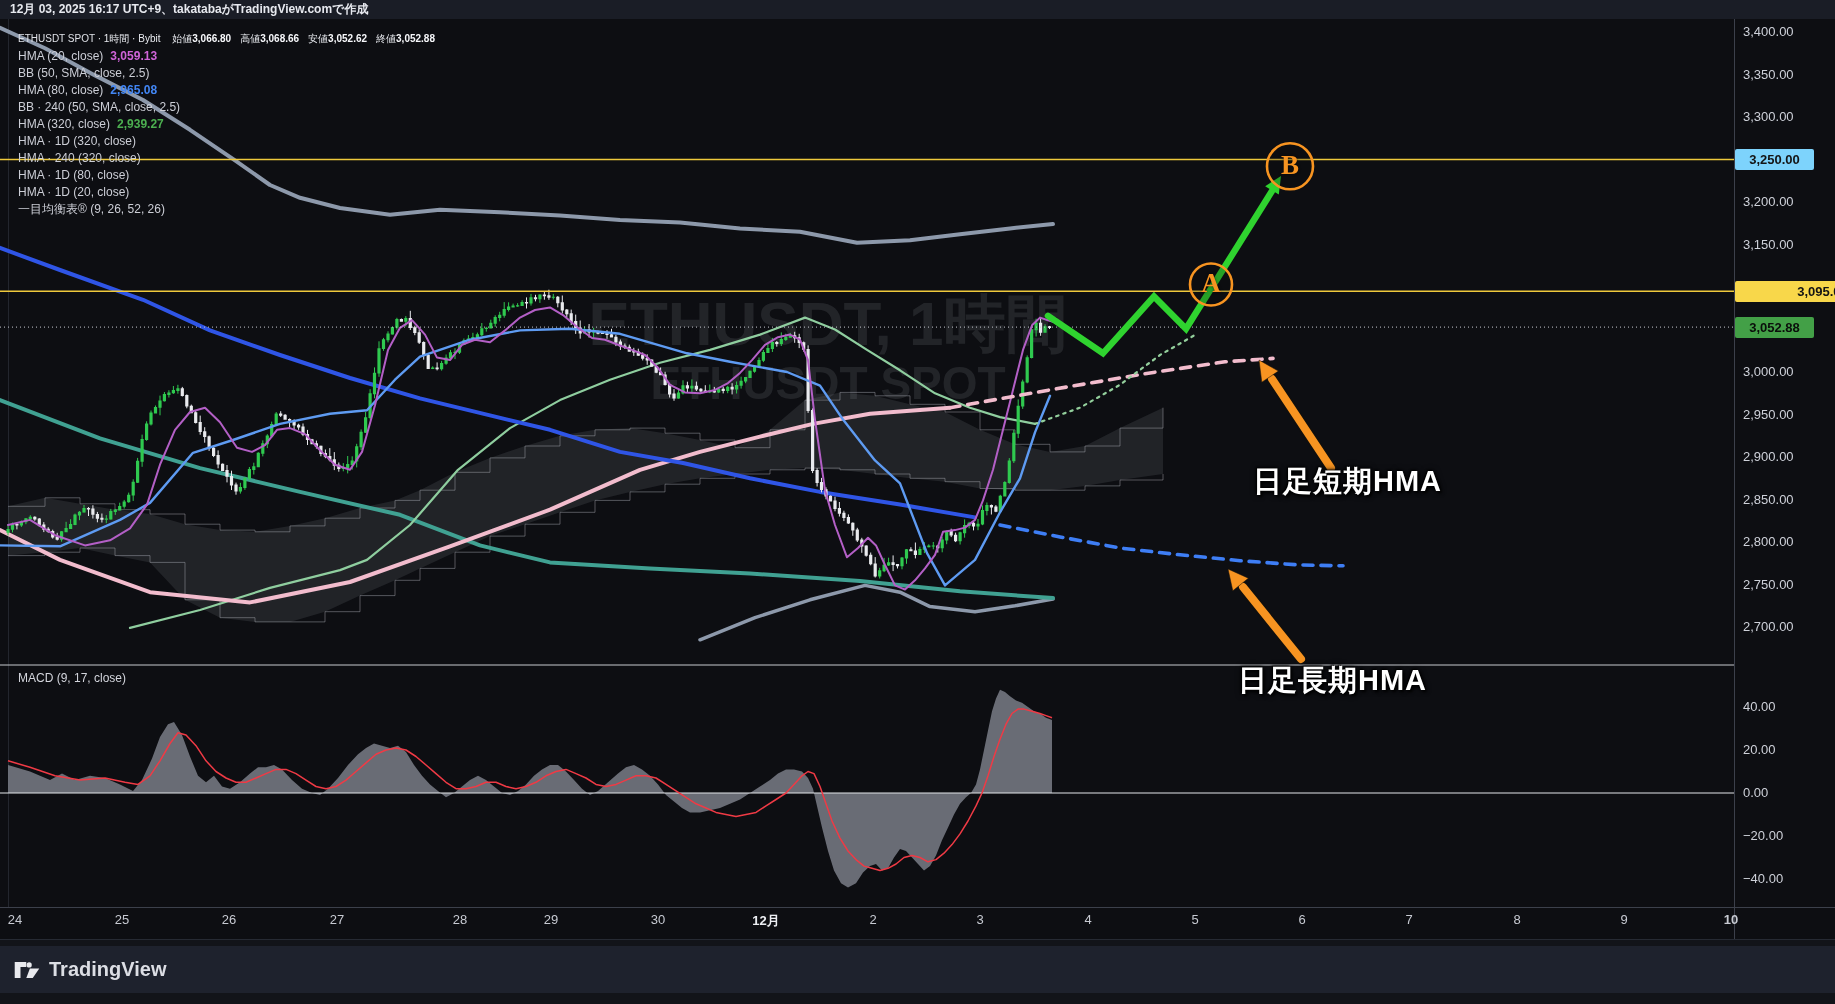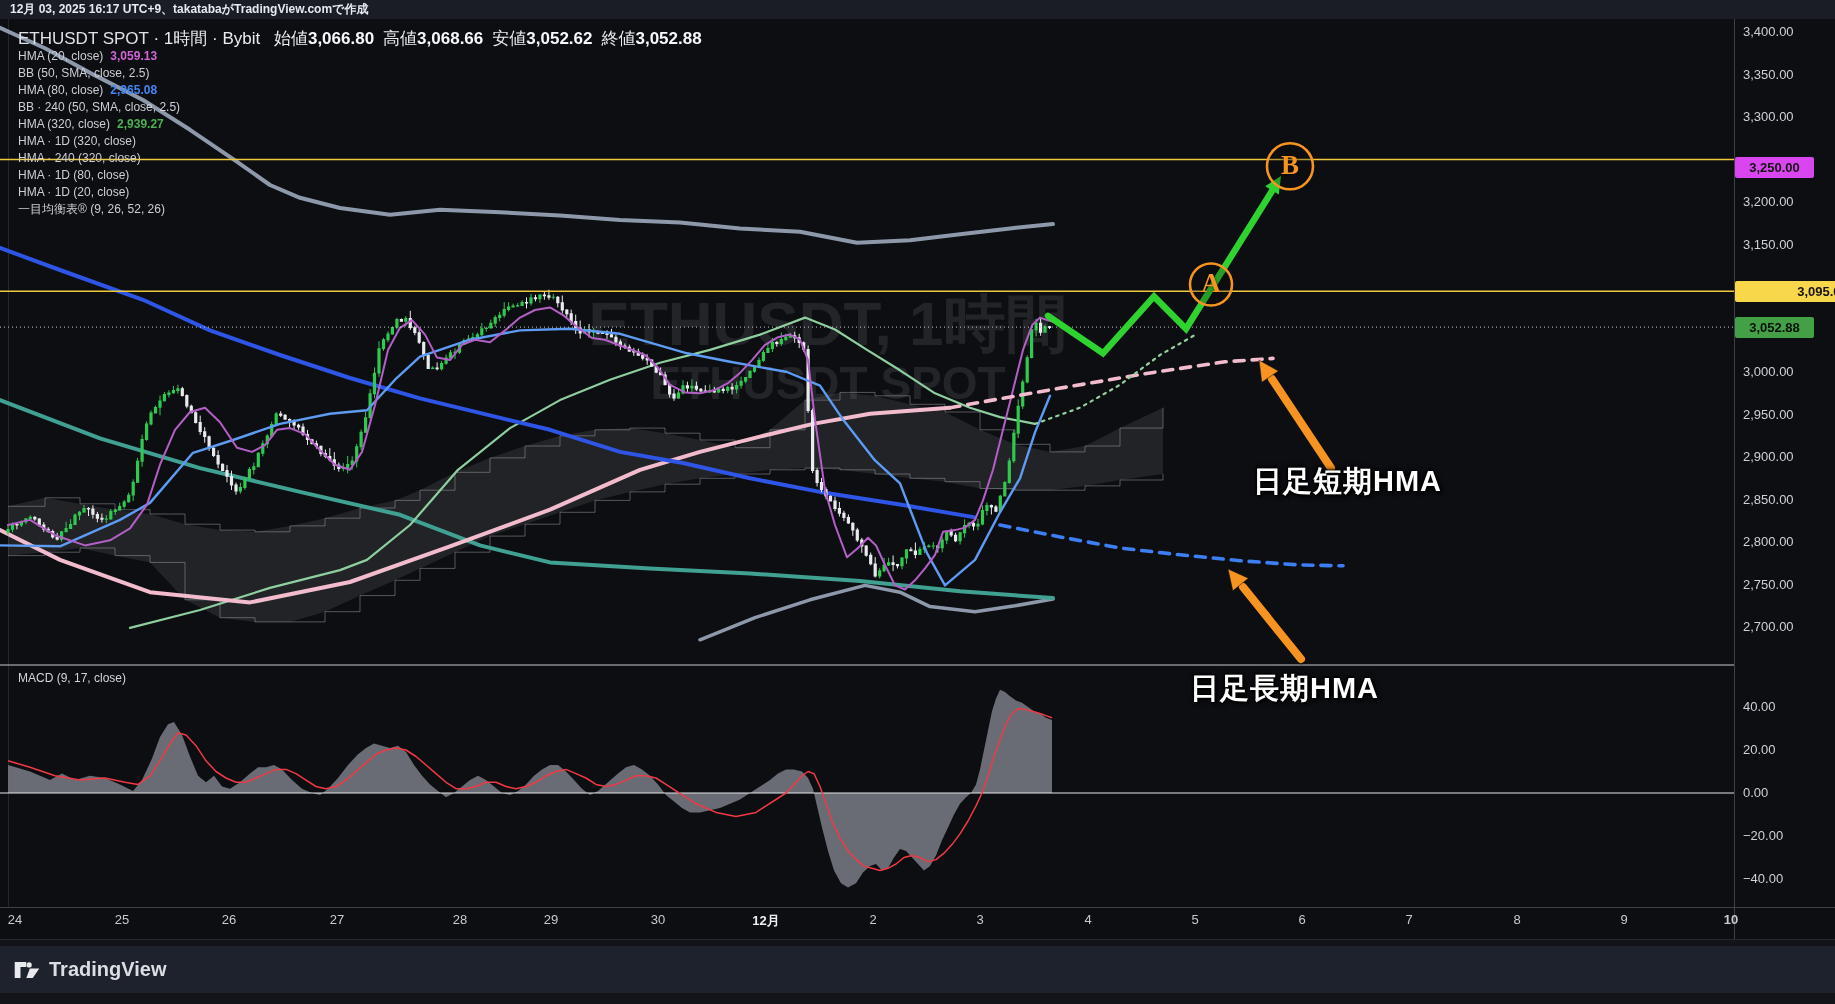--- a/index.html
+++ b/index.html
@@ -5,21 +5,21 @@
   html,body{margin:0;padding:0;background:#0d0e12;font-family:"Liberation Sans",sans-serif;}
   #root{position:relative;width:1835px;height:1004px;overflow:hidden;background:#0d0e12;}
   .topbar{position:absolute;left:0;top:0;width:100%;height:19px;background:#1a1d26;color:#e7e9ef;
           font-size:12px;font-weight:700;line-height:19px;padding-left:10px;box-sizing:border-box;z-index:6;}
   #watermark{position:absolute;left:828px;top:246px;transform:translateX(-50%);z-index:2;
              color:rgba(142,146,157,0.17);font-weight:700;text-align:center;white-space:nowrap;}
   #watermark .wm1{font-size:62px;line-height:1.05;margin-top:45px;}
   #watermark .wm2{font-size:46px;line-height:1.2;}
   svg#cv{position:absolute;left:0;top:0;z-index:3;}
   #legend{position:absolute;left:18px;top:30px;z-index:5;color:#d6d8de;font-size:12px;white-space:nowrap;}
-  .lg-title{font-size:17px;color:#e9ebf0;line-height:18px;}
+  .lg-title{font-size:10px;color:#e9ebf0;line-height:18px;}
   .lg-title .sym{font-weight:400;color:#dfe1e7;}
   .lg-title .ohlc-k{margin-left:9px;color:#e9ebf0;}
   .lg-title .ohlc-v{font-weight:700;color:#f7f8fb;}
   .lg-row{line-height:17px;color:#ccced6;}
   .lg-row .val{margin-left:7px;font-weight:700;}
   .macd-legend{position:absolute;left:18px;top:671px;z-index:5;color:#d3d5dc;font-size:12px;}
   .axis-label{position:absolute;left:1743px;width:80px;color:#ced1d9;font-size:13px;z-index:4;}
   .axis-box{position:absolute;left:1735px;width:79px;height:21px;border-radius:2px;font-size:13px;
             font-weight:700;text-align:center;line-height:21px;z-index:4;}
   .time-label{position:absolute;top:912px;font-size:13px;color:#c7cad2;z-index:4;transform:translateX(-50%);}
@@ -120,21 +120,21 @@
       <div class="axis-label" style="top: 109px;">3,300.00</div>
       <div class="axis-label" style="top: 194px;">3,200.00</div>
       <div class="axis-label" style="top: 236.5px;">3,150.00</div>
       <div class="axis-label" style="top: 364px;">3,000.00</div>
       <div class="axis-label" style="top: 406.5px;">2,950.00</div>
       <div class="axis-label" style="top: 449px;">2,900.00</div>
       <div class="axis-label" style="top: 491.5px;">2,850.00</div>
       <div class="axis-label" style="top: 534px;">2,800.00</div>
       <div class="axis-label" style="top: 576.5px;">2,750.00</div>
       <div class="axis-label" style="top: 619px;">2,700.00</div>
-      <div class="axis-box" style="top: 157px; background: #d946ef; color: rgb(20, 20, 20);">3,250.00</div>
+      <div class="axis-box" style="top: 149px; background: #7dd3fc; color: rgb(20, 20, 20);">3,250.00</div>
       <div class="axis-box" style="top: 280.75px; background: rgb(248, 215, 74); color: rgb(20, 20, 20); padding-left: 48px;">3,095.00</div>
       <div class="axis-box" style="top: 316.552px; background: rgb(67, 160, 71); color: rgb(11, 15, 11);">3,052.88</div>
       <div class="axis-label" style="top: 699px;">40.00</div>
       <div class="axis-label" style="top: 742px;">20.00</div>
       <div class="axis-label" style="top: 785px;">0.00</div>
       <div class="axis-label" style="top: 828px;">−20.00</div>
       <div class="axis-label" style="top: 871px;">−40.00</div>
       <div class="time-label" style="left: 15px;">24</div>
       <div class="time-label" style="left: 122px;">25</div>
       <div class="time-label" style="left: 229px;">26</div>
@@ -148,21 +148,21 @@
       <div class="time-label" style="left: 1088px;">4</div>
       <div class="time-label" style="left: 1195px;">5</div>
       <div class="time-label" style="left: 1302px;">6</div>
       <div class="time-label" style="left: 1409px;">7</div>
       <div class="time-label" style="left: 1517px;">8</div>
       <div class="time-label" style="left: 1624px;">9</div>
       <div class="time-label" style="left: 1731px; font-weight: bold;">10</div>
     </div>
 
   <div class="jp-note" id="note-short" style="left: 1253px; top: 462px;">日足短期HMA</div>
-  <div class="jp-note" id="note-long" style="left: 1190px; top: 661px; margin-top: 8px;">日足長期HMA</div>
+  <div class="jp-note" id="note-long" style="left: 1238px; top: 661px;">日足長期HMA</div>
   <div class="circle-letter" id="letter-a" style="left: 1211px; top: 284.45px;">A</div>
   <div class="circle-letter" id="letter-b" style="left: 1290px; top: 166.3px;">B</div>
 
   <div class="footer"></div>
   <div class="toolbar"></div>
   <div class="brand">
     <svg width="26" height="22" viewBox="0 0 36 30">
       <path d="M1 4h16v7h-8v15h-8z" fill="#e9eaee"></path>
       <circle cx="21" cy="8" r="3.6" fill="#e9eaee"></circle>
       <path d="M22 13h13l-9 13h-9z" fill="#e9eaee"></path>

